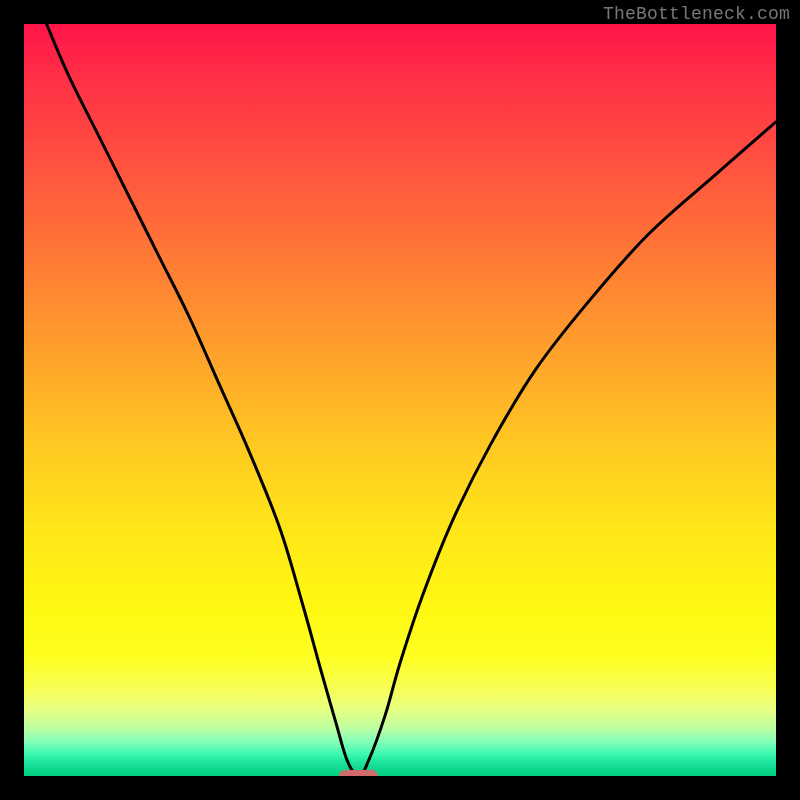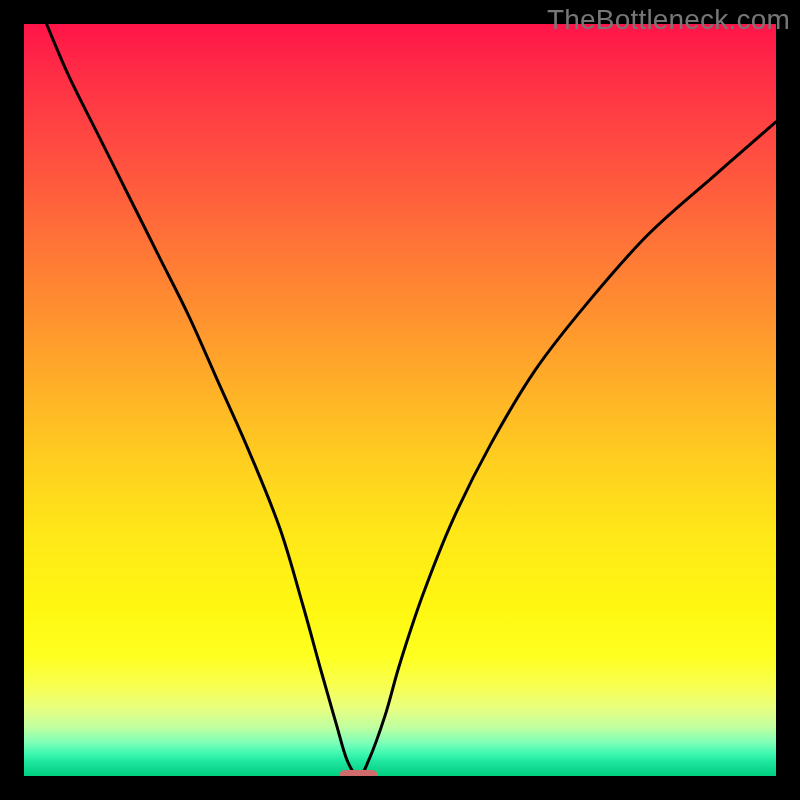--- a/index.html
+++ b/index.html
@@ -44,23 +44,24 @@
       #20e8a0 98%,
       #10d890 99%,
       #00d080 100%
     );
   }
   .watermark {
     position: absolute;
     top: 4px;
     right: 10px;
     color: #777;
-    font-size: 28px;
+    font-size: 18px;
     font-weight: 500;
     letter-spacing: 0.2px;
+    font-family: Liberation Mono, monospace;
   }
   .curve-svg {
     position: absolute;
     top: 0;
     left: 0;
     width: 100%;
     height: 100%;
   }
   .marker {
     position: absolute;

